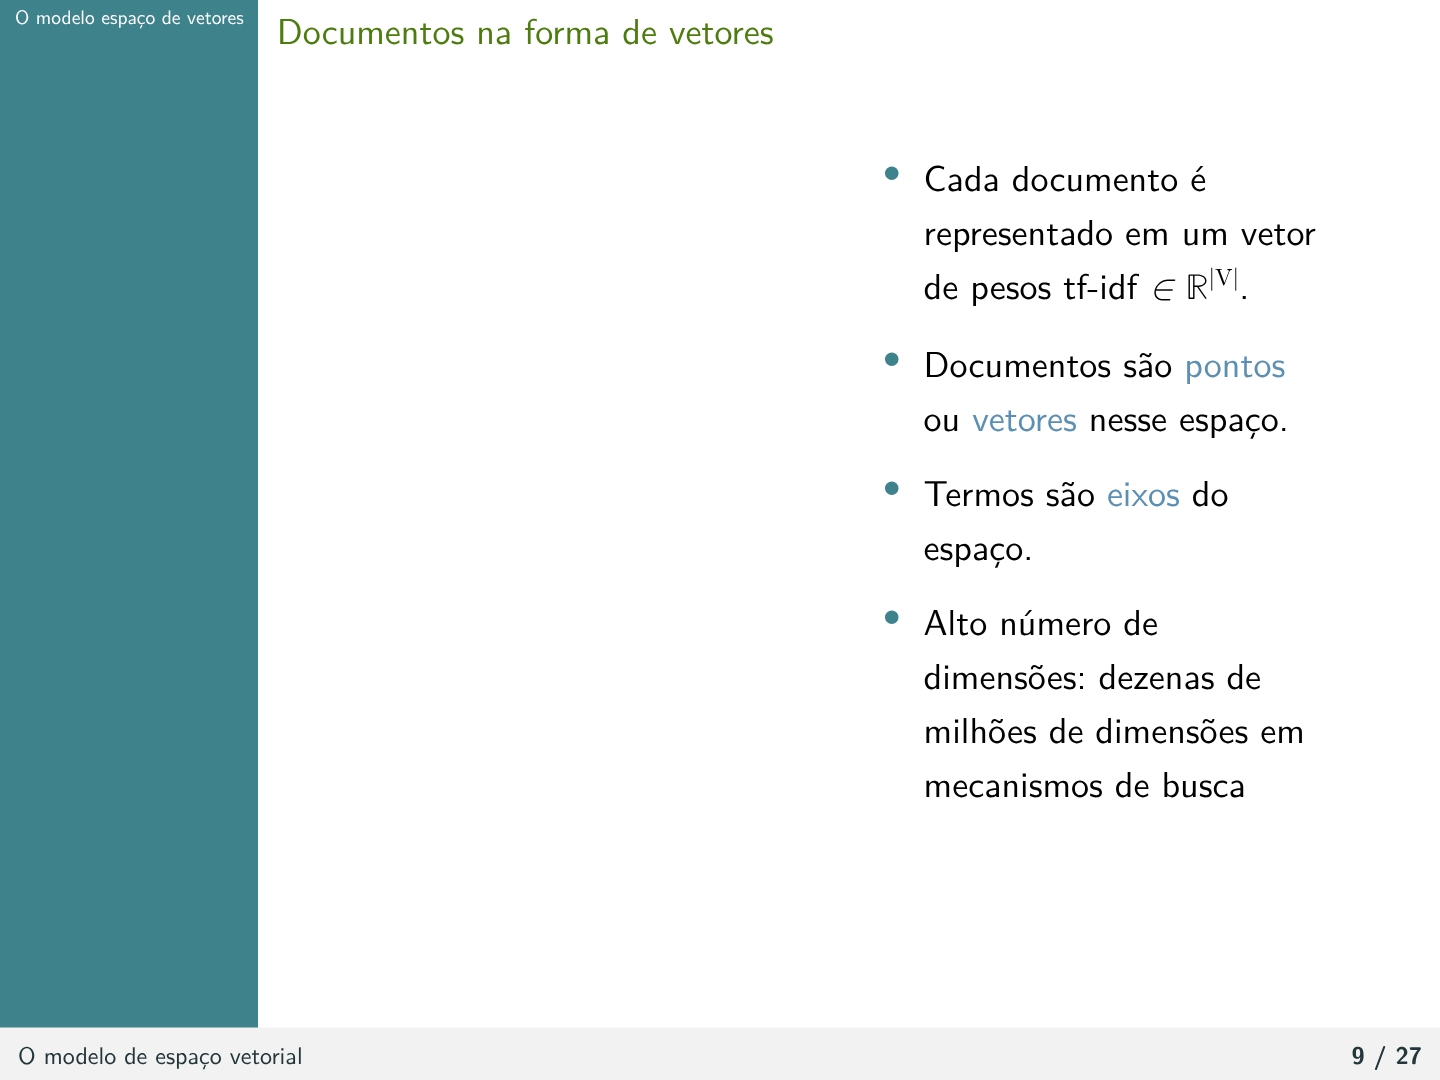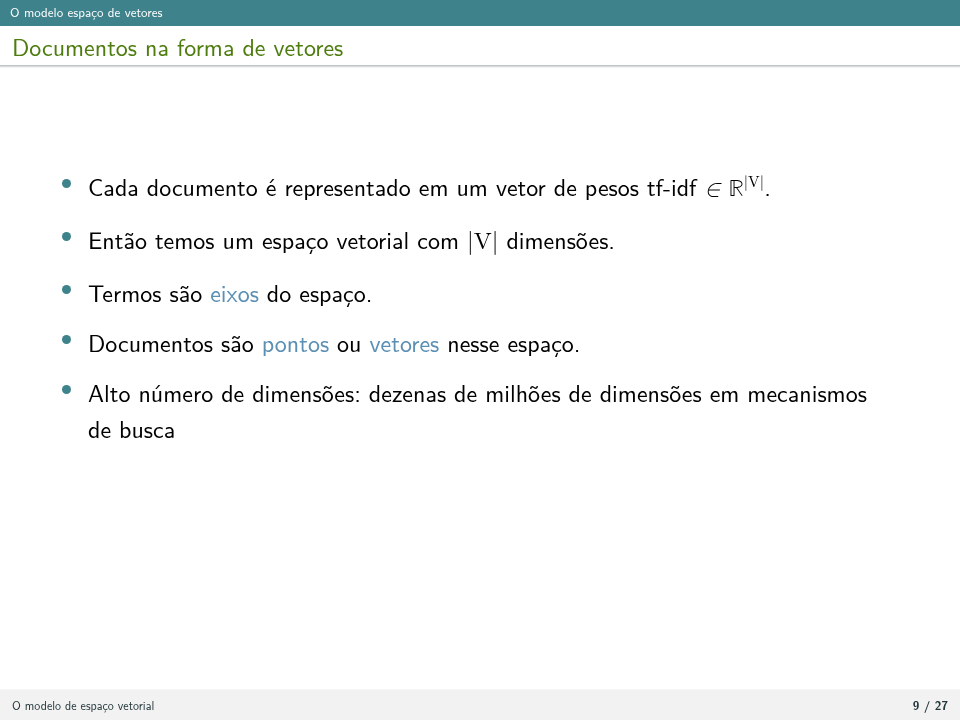--- a/index.html
+++ b/index.html
@@ -1,29 +1,29 @@
 <!DOCTYPE html>
 <html><head>
 <meta charset="utf-8">
 <style>
 html,body{margin:0;padding:0;width:960px;height:720px;overflow:hidden;background:#fff;font-family:"Latin Modern Sans","Lucida Sans","DejaVu Sans",sans-serif;color:#000}
-.slide{position:relative;width:960px;height:720px;display:flex;flex-direction:column}
+.slide{position:relative;width:960px;height:720px;display:flex;flex-direction:row}
 .header{background:#3e828c;color:#fff;font-size:13px;padding:4px 10px 5px;line-height:1.3}
 .title-band{padding:6px 12px 6px;}
 .title{color:#4d7c0f;font-size:24px;font-weight:400;line-height:1.15;margin:0}
 .shadow1{height:3px;background:linear-gradient(to bottom,rgba(35,55,59,0.35),rgba(35,55,59,0))}
 .content{flex:1;padding:100px 82px 0 62px;font-size:24px;line-height:1.5;font-weight:300}
 .content ul{list-style:none;margin:0;padding:0}
 .content li{position:relative;padding-left:26px;margin:0 0 14px 0}
 .bullet{position:absolute;left:0;top:11px;width:9px;height:9px;border-radius:50%;background:#3e828c;display:inline-block}
 .hl{color:#5b8fb3}
 .math{font-family:"Latin Modern Math","Cambria Math",serif;font-style:italic}
 .bb{font-family:"Cambria Math","Latin Modern Math",serif;font-style:normal}
 .sup{font-size:0.65em;vertical-align:super;font-style:normal}
-.footer{position:absolute;bottom:0;left:0;right:0;background:#f2f2f2;display:flex;justify-content:space-between;align-items:center;font-size:12px;color:#23373b;padding:6px 12px}
+.footer{position:absolute;bottom:0;left:0;right:0;background:#f2f2f2;display:flex;justify-content:space-between;align-items:center;font-size:16px;color:#23373b;padding:6px 12px}
 .footer-left{font-weight:400}
 .footer-right{font-weight:700}
 .footer-top-line{position:absolute;bottom:28px;left:0;right:0;height:3px;background:linear-gradient(to top,rgba(35,55,59,0.25),rgba(35,55,59,0))}
 </style>
 </head>
 <body>
 
 <div class="slide">
   <div class="header">
     <span>O modelo espaço de vetores</span>
@@ -34,29 +34,25 @@
   <div class="shadow1"></div>
 
   <div class="content">
     <ul>
       <li>
         <span class="bullet"></span>
         <span>Cada documento é representado em um vetor de pesos tf-idf </span><span class="math"><span>∈ </span><span class="bb">ℝ</span><span class="sup">|V|</span></span><span>.</span>
       </li>
       <li>
         <span class="bullet"></span>
-        <span>Então temos um espaço vetorial com </span><span class="math" style="font-style:normal">|V|</span><span> dimensões.</span>
+        <span>Documentos são </span><span class="hl">pontos</span><span> ou </span><span class="hl">vetores</span><span> nesse espaço.</span>
       </li>
       <li>
         <span class="bullet"></span>
         <span>Termos são </span><span class="hl">eixos</span><span> do espaço.</span>
-      </li>
-      <li>
-        <span class="bullet"></span>
-        <span>Documentos são </span><span class="hl">pontos</span><span> ou </span><span class="hl">vetores</span><span> nesse espaço.</span>
       </li>
       <li>
         <span class="bullet"></span>
         <span>Alto número de dimensões: dezenas de milhões de dimensões em mecanismos de busca</span>
       </li>
     </ul>
   </div>
 
   <div class="footer-top-line"></div>
   <div class="footer">

